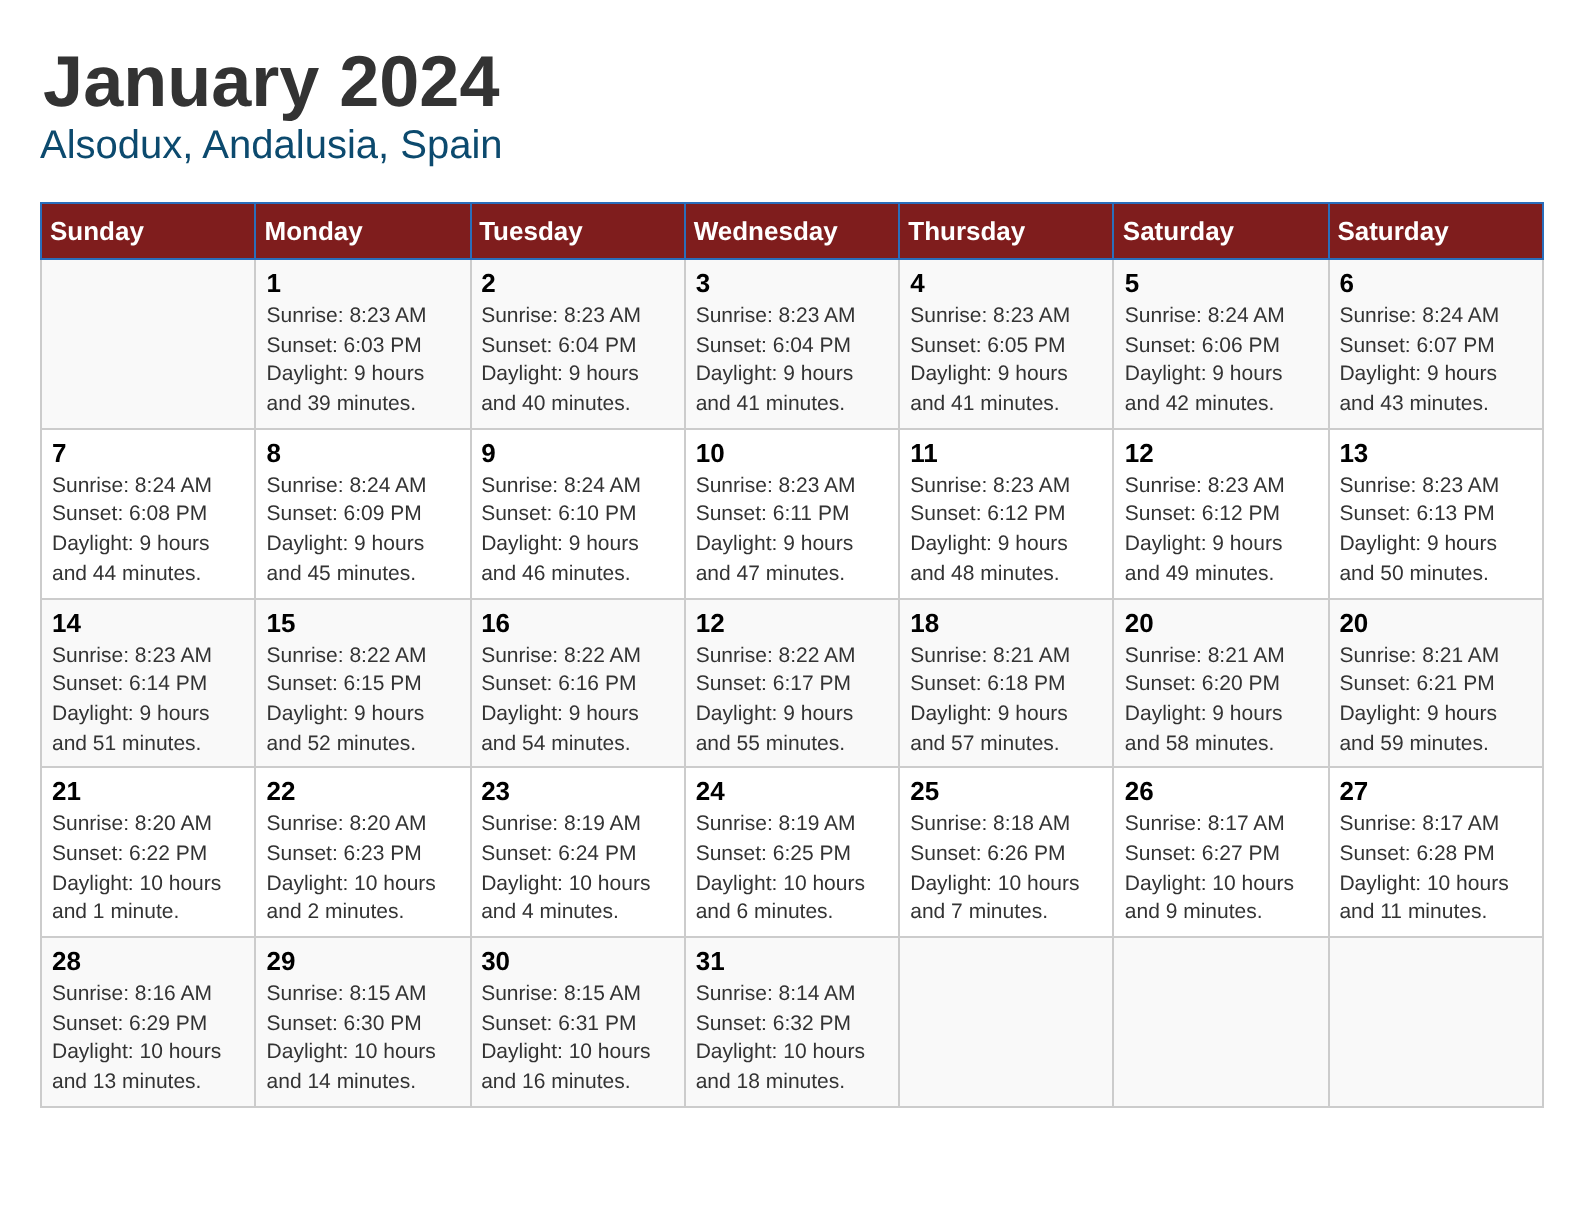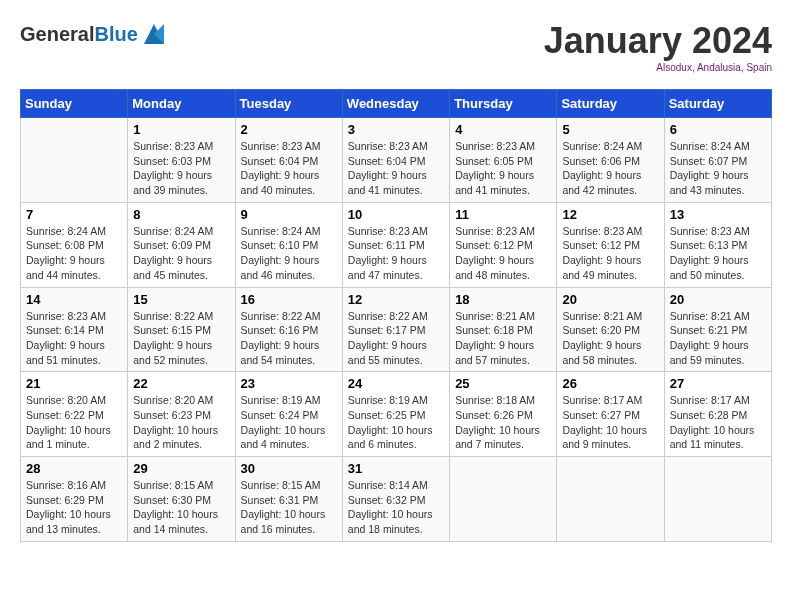--- a/index.html
+++ b/index.html
@@ -38,30 +38,30 @@
     .title-block {
       text-align: right;
     }
     .month-title {
       font-size: 36px;
       font-weight: bold;
       color: #333;
       text-align: center;
     }
     .location-title {
-      font-size: 10px;
-      color: #701a75;
+      font-size: 20px;
+      color: #0c4a6e;
     }
     table {
       width: 100%;
       border-collapse: collapse;
       font-size: 11px;
     }
     thead tr th {
-      background-color: #1d4ed8;
+      background-color: #7f1d1d;
       color: #fff;
       padding: 6px 4px;
       text-align: left;
       font-size: 13px;
       font-weight: bold;
       border: 1px solid #2a6ebb;
     }
     tbody tr td {
       border: 1px solid #ccc;
       padding: 4px 5px;
@@ -85,29 +85,20 @@
     .cell-info {
       color: #333;
       line-height: 1.4;
       font-size: 10.5px;
     }
   </style>
 </head>
 <body>
 
 <div class="header">
-  <div class="logo">
-    <div>
-      <span class="logo-text-general">General</span><span class="logo-text-blue">Blue</span>
-    </div>
-    <svg class="logo-icon" viewBox="0 0 28 28">
-      <polygon points="4,24 14,4 24,24" fill="#1a6faf"></polygon>
-      <polygon points="14,14 24,4 24,24" fill="#2a90d0"></polygon>
-    </svg>
-  </div>
   <div class="title-block">
     <div class="month-title">January 2024</div>
     <div class="location-title">Alsodux, Andalusia, Spain</div>
   </div>
 </div>
 
 <table>
   <thead>
     <tr>
     <th>Sunday</th>

